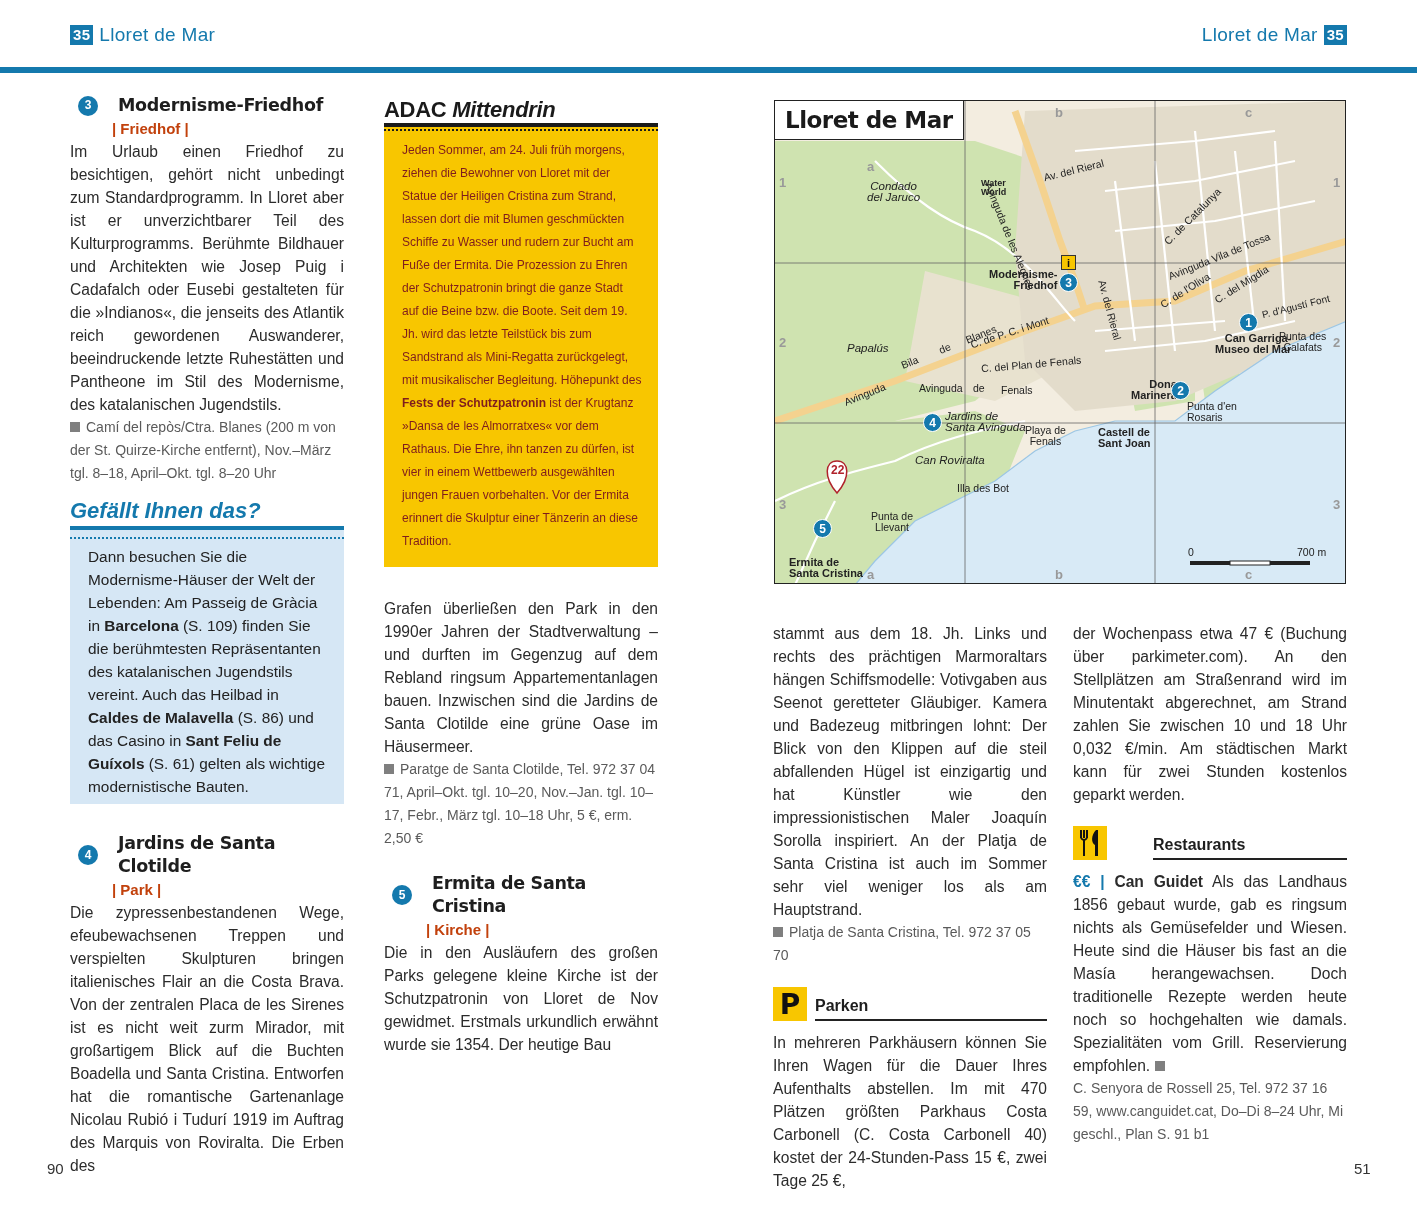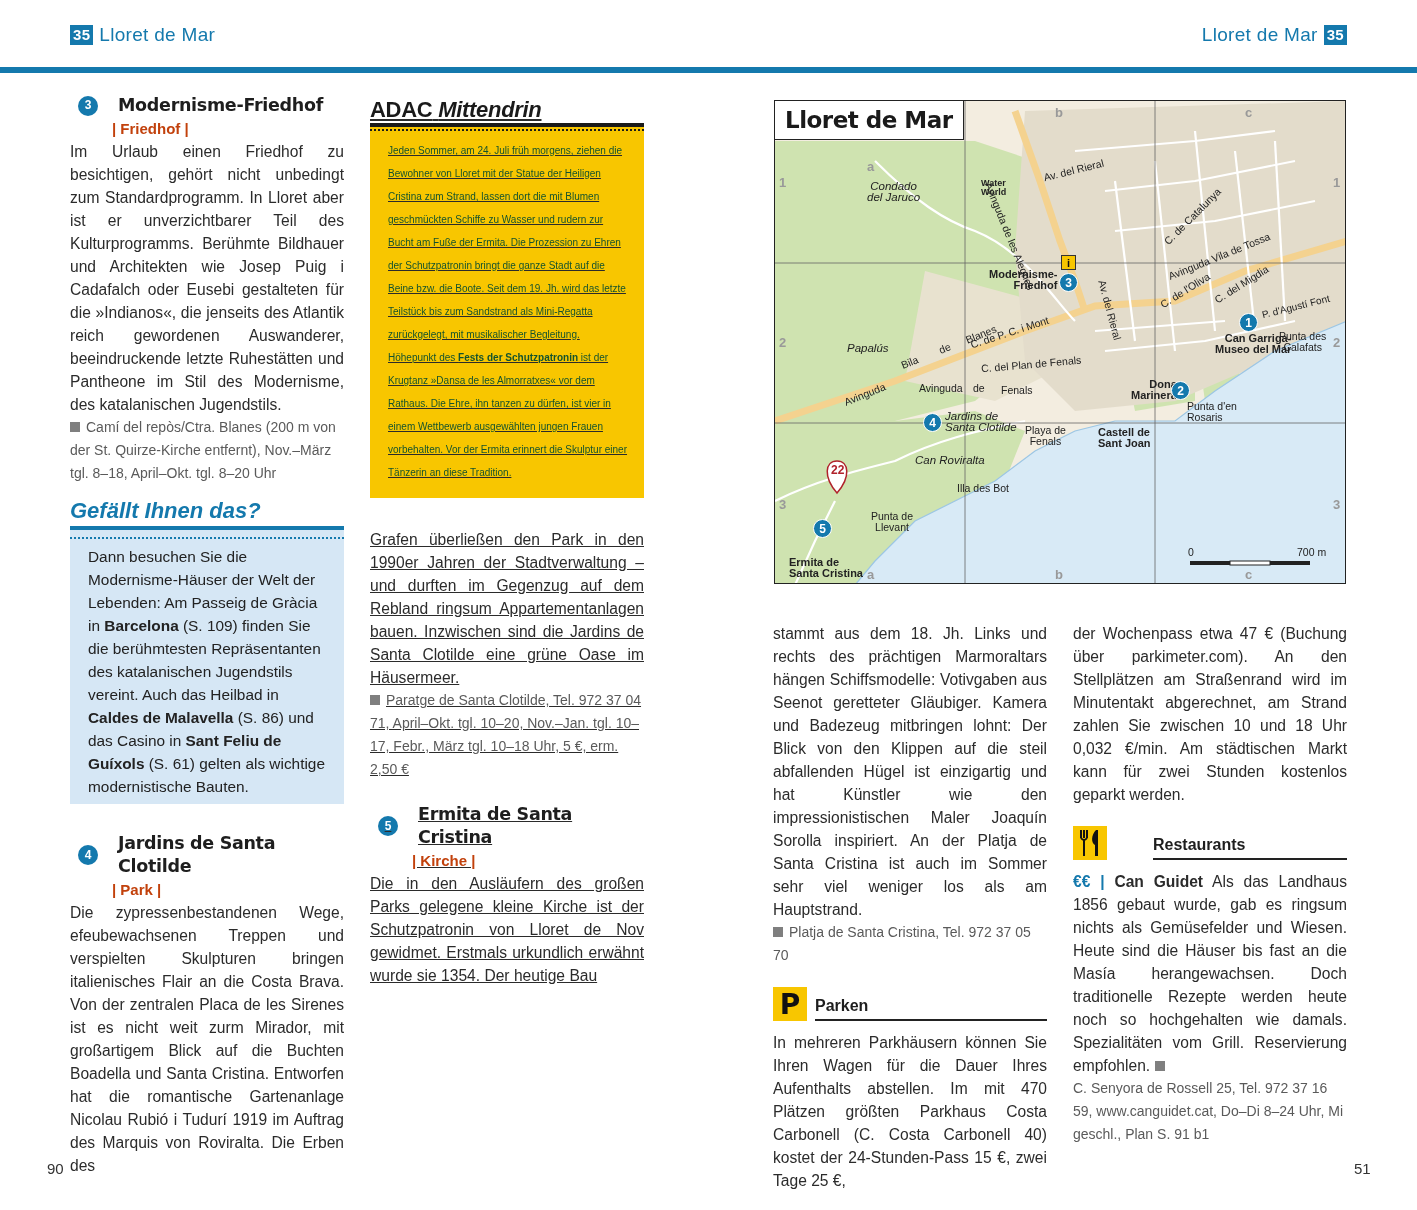--- a/index.html
+++ b/index.html
@@ -8,39 +8,39 @@
 
   .hdr { position: absolute; top: 24px; font-size: 19px; color: #1479ad; display: flex; align-items: center; gap: 6px; letter-spacing: 0.3px; }
   .hdr-left { left: 70px; }
   .hdr-right { right: 70px; }
   .pg-badge { background: #1479ad; color: #fff; font-weight: bold; font-size: 15px; padding: 1px 3px; line-height: 18px; }
   .rule { position: absolute; top: 67px; left: 0; width: 1417px; height: 6px; background: #1479ad; }
 
   .col { position: absolute; font-size: 15.6px; line-height: 23px; color: #2b2b2b; }
   .just { text-align: justify; }
   .c1 { left: 70px; width: 274px; }
-  .c2 { left: 370px; width: 274px; text-decoration: underline; }
+  .c2 { left: 384px; width: 274px; }
   .c3 { left: 773px; width: 274px; }
   .c4 { left: 1073px; width: 274px; }
 
   .sec-head { display: flex; align-items: center; gap: 12px; }
   .num { width: 20px; height: 20px; border-radius: 50%; background: #1479ad; color: #fff; font-size: 12px; font-weight: bold; display: flex; align-items: center; justify-content: center; flex: none; margin-left: 8px; }
   .sec-title { font-weight: bold; font-size: 17.5px; color: #1e1e1e; font-family: "DejaVu Sans", sans-serif; letter-spacing: -0.3px; margin-left: 8px; }
   .sec-type { padding-left: 42px; font-weight: bold; font-size: 15px; color: #c2410c; }
   .info { font-size: 14px; line-height: 23px; color: #5a5a5a; }
   .sq { display: inline-block; width: 10px; height: 10px; background: #7f7f7f; margin-right: 6px; vertical-align: 0px; }
 
   .gefaellt-title { font-style: italic; font-weight: bold; color: #1479ad; font-size: 22px; padding-bottom: 4px; border-bottom: 4px solid #1479ad; }
   .dotted { border-bottom: 2px dotted #1479ad; height: 5px; }
   .blue-box { background: #d6e7f5; padding: 4px 16px 6px 18px; font-size: 15.4px; line-height: 23px; color: #222; }
 
   .adac-title { font-size: 22px; font-weight: bold; color: #1a1a1a; padding-bottom: 2px; border-bottom: 4px solid #1a1a1a; letter-spacing: -0.3px; }
   .adac-title i { font-weight: bold; }
   .dotted-dark { border-bottom: 2px dotted #1a1a1a; height: 4px; }
-  .yellow-box { background: #f8c600; padding: 6px 16px 14px 18px; font-size: 10px; line-height: 23px; color: #14532d; }
+  .yellow-box { background: #f8c600; padding: 6px 16px 14px 18px; font-size: 12px; line-height: 23px; color: #7f1d1d; }
 
   .icon-head { display: flex; align-items: flex-end; gap: 8px; }
   .icon-sq { width: 34px; height: 34px; background: #f8c600; display: flex; align-items: center; justify-content: center; flex: none; }
   .icon-sq .p { font-weight: bold; font-size: 28px; color: #111; font-family: "DejaVu Sans", sans-serif; }
   .icon-head .label { flex: 1; font-weight: bold; font-size: 16px; color: #1e1e1e; border-bottom: 2px solid #222; padding-bottom: 2px; }
 
   .price { color: #1479ad; font-weight: bold; }
 
   .map { position: absolute; left: 774px; top: 100px; width: 572px; height: 484px; border: 1.5px solid #222; overflow: hidden; background: #f3ede0; }
   .map svg { position: absolute; left: 0; top: 0; }
@@ -209,21 +209,21 @@
   <span class="ml" style="left:226px;top:284px;">Fenals</span>
 
   <span class="ml b" style="left:356px;top:278px;white-space:pre;text-align:right;">Dona
 Marinera</span>
   <span class="pin" style="left:396px;top:280px;">2</span>
   <span class="ml" style="left:412px;top:300px;white-space:pre;">Punta d'en
 Rosaris</span>
 
   <span class="pin" style="left:148px;top:312px;">4</span>
   <span class="ml i" style="left:170px;top:310px;white-space:pre;">Jardins de
-Santa Clotilde</span>
+Santa Avinguda</span>
   <span class="ml" style="left:250px;top:324px;white-space:pre;text-align:center;">Playa de
 Fenals</span>
   <span class="ml b" style="left:323px;top:326px;white-space:pre;">Castell de
 Sant Joan</span>
   <span class="ml i" style="left:140px;top:354px;">Can Roviralta</span>
   <span class="ml" style="left:182px;top:382px;">Illa des Bot</span>
   <span class="ml b" style="left:56px;top:364px;color:#b0222b;font-size:12px;">22</span>
   <span class="ml" style="left:96px;top:410px;white-space:pre;text-align:center;">Punta de
 Llevant</span>
   <span class="pin" style="left:38px;top:418px;">5</span>

